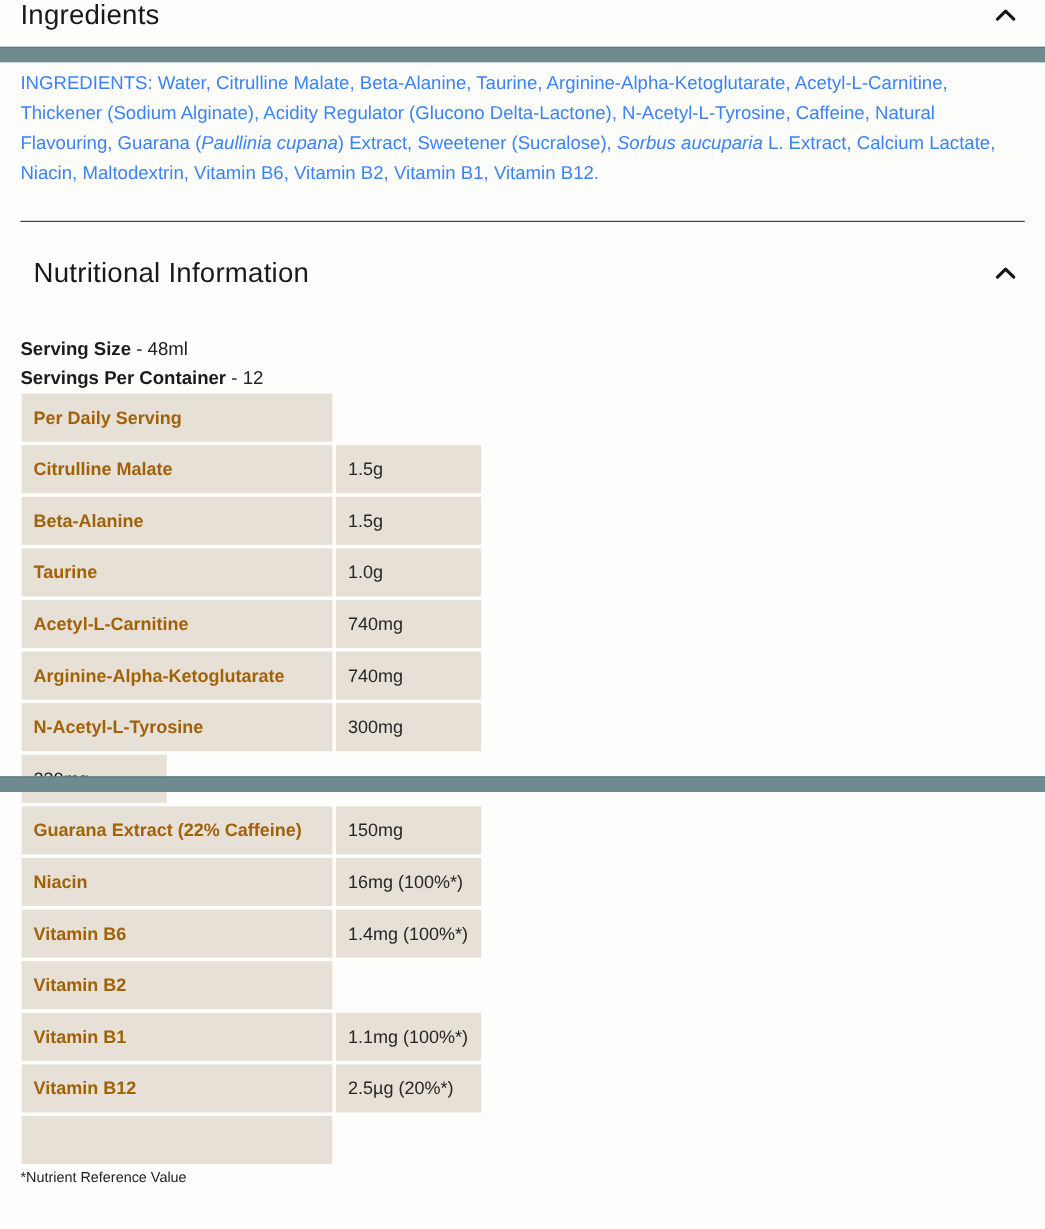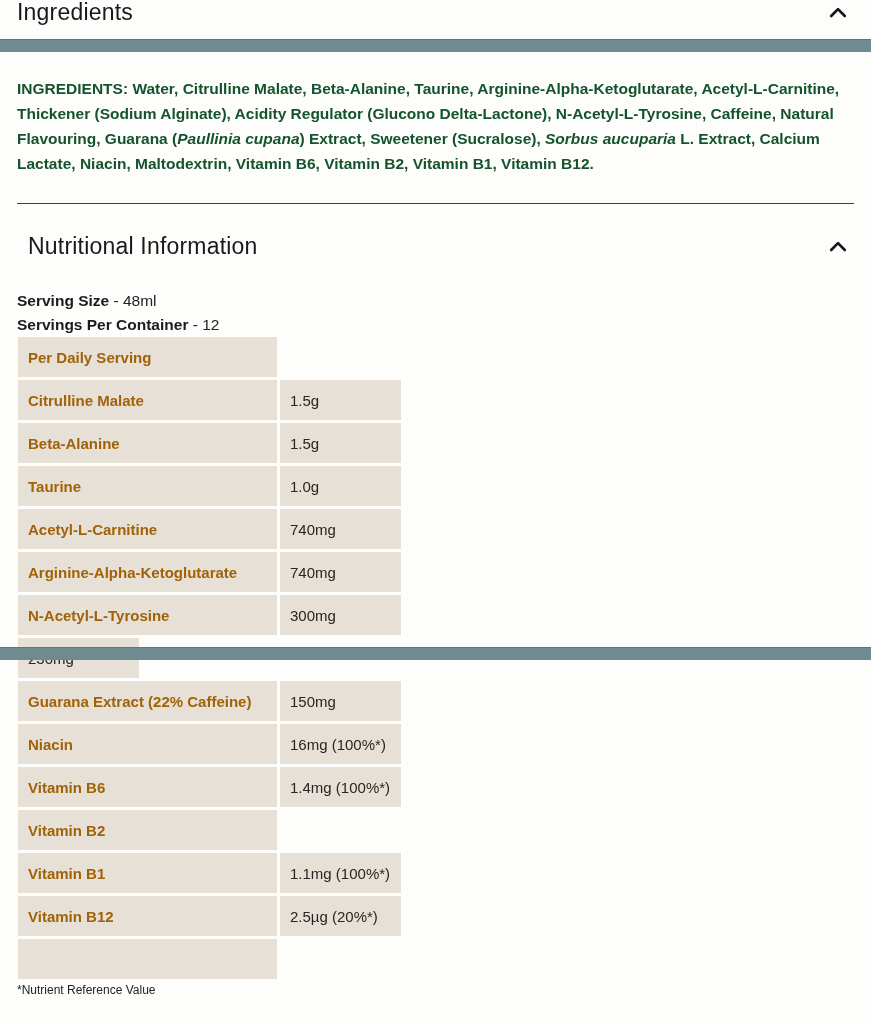--- a/index.html
+++ b/index.html
@@ -37,35 +37,34 @@
 
   .accent-bar {
     width: 871px; height: 13px;
     background: var(--accent);
     border-top: 1px solid #5d777b;
   }
   .bar-top { margin-top: 13px; }
   .bar-mid { position: absolute; top: 649px; left: 0; z-index: 5; }
 
   .ing-text {
-    margin: 24px 17px 0 17px;
+    margin: 5px 17px 0 17px;
     font-size: 15.5px;
     line-height: 25px;
-    color: #14532d;
-    font-weight: bold;
+    color: #3b82f6;
   }
   .divider {
     border: none;
     border-top: 1px solid #404040;
     margin: 27px 17px 0 17px;
     height: 0;
   }
 
   .serving-info {
-    margin: 28px 17px 0 17px;
+    margin: 38px 17px 0 17px;
     font-size: 15.5px;
     line-height: 24px;
     color: #222;
   }
   .serving-info b { font-weight: 700; color: #1b1b1b; }
 
   .nutri-table { margin: 0 0 0 18px; }
   .t-row { display: flex; gap: 3px; height: 40px; margin-bottom: 3px; }
   .cell {
     background: var(--cell);

